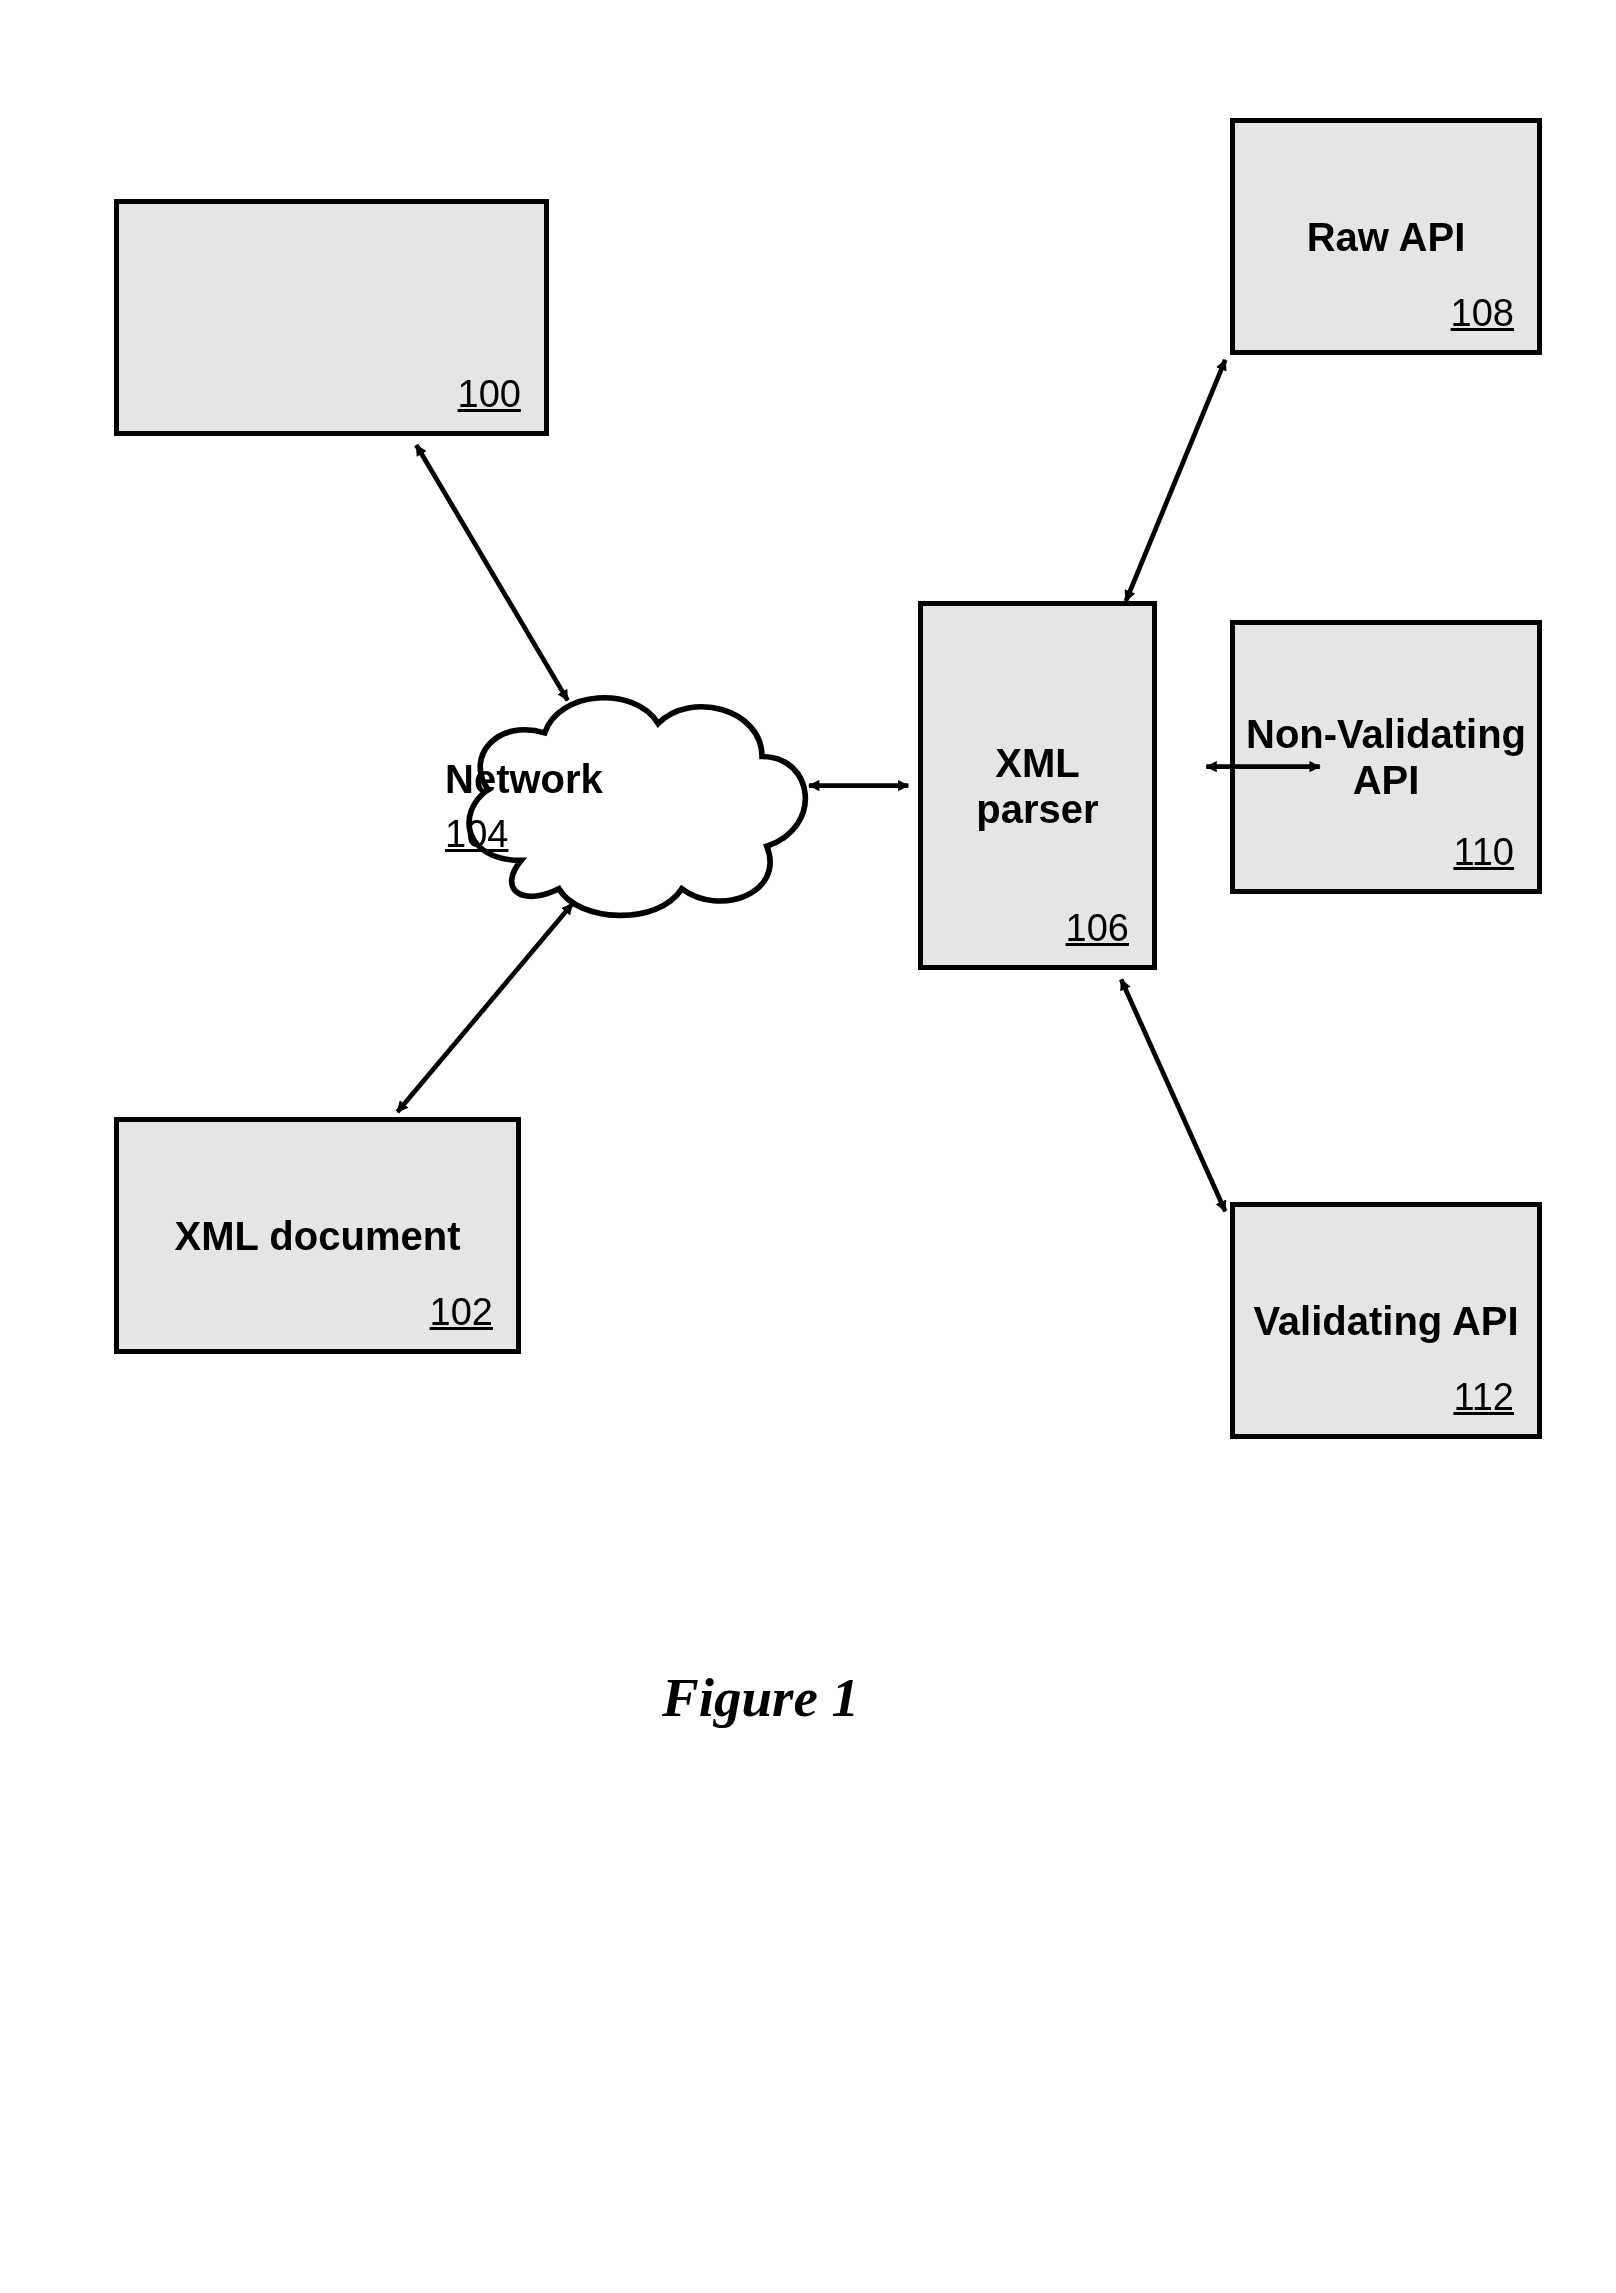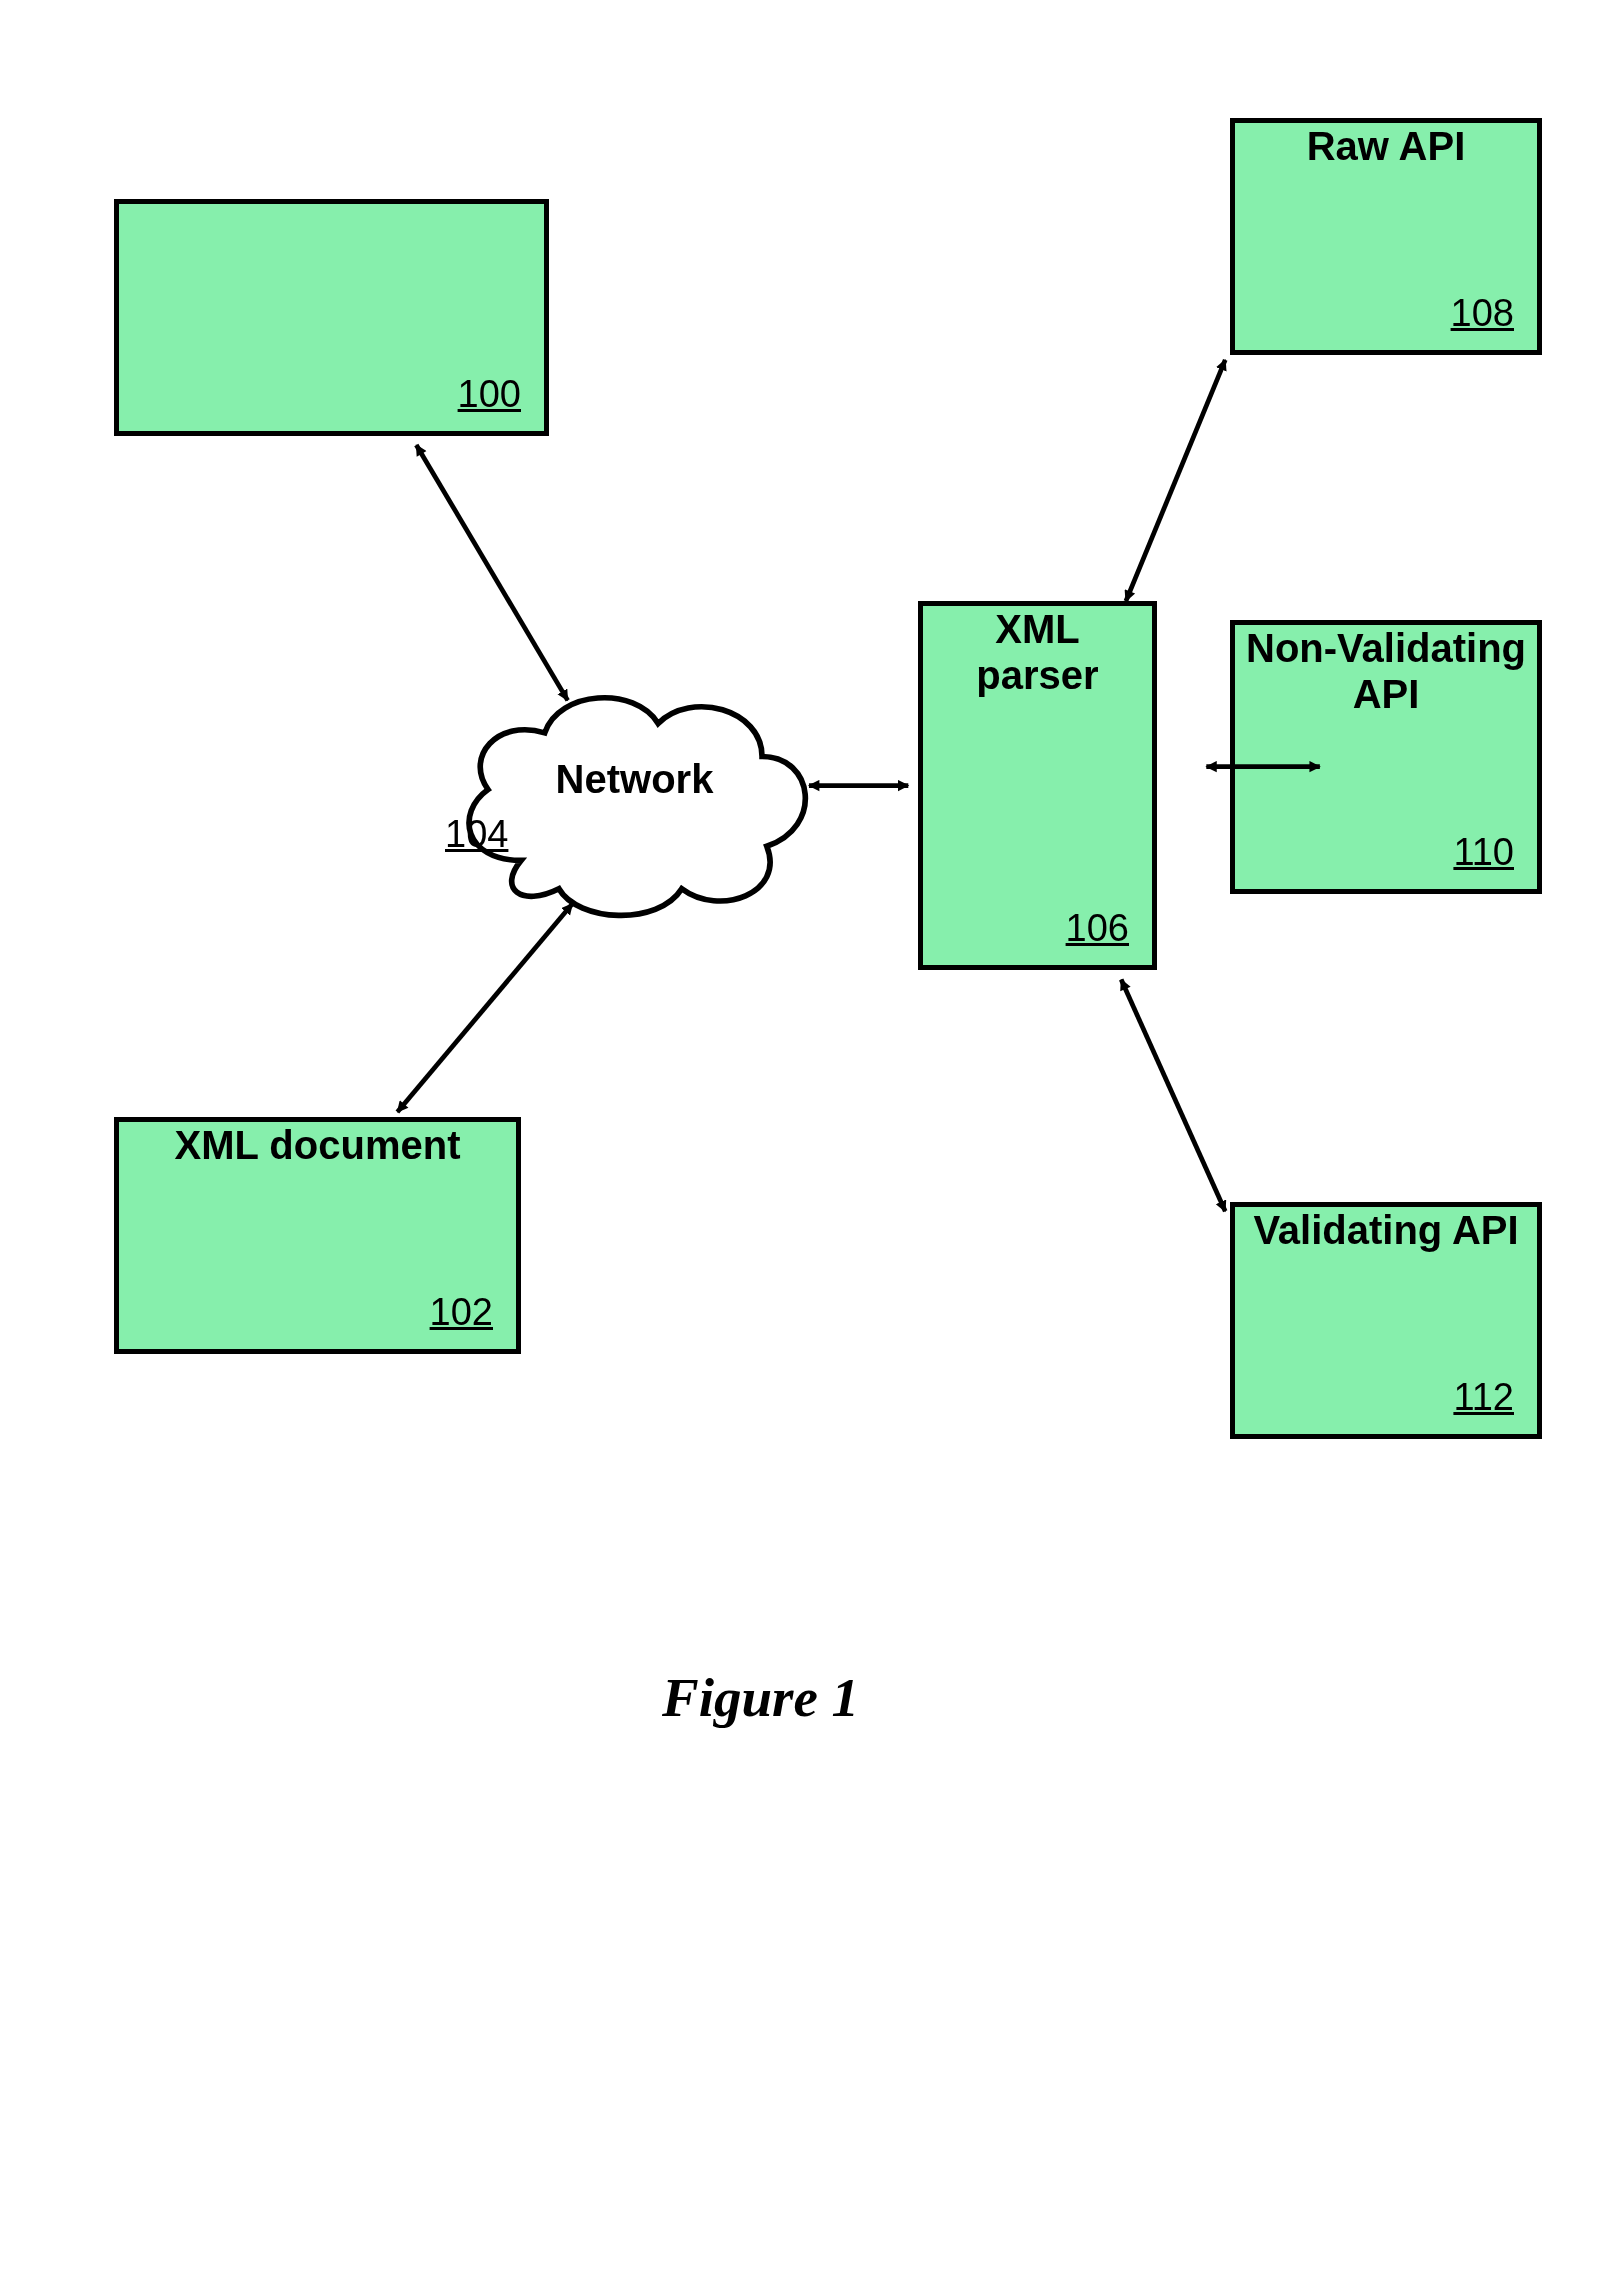--- a/index.html
+++ b/index.html
@@ -14,22 +14,23 @@
     height: 2293px;
     background: #fff;
   }
   .box {
     position: absolute;
     border: 5.7px solid #000;
     box-sizing: border-box;
     display: flex;
     flex-direction: column;
     align-items: center;
+    justify-content: center;
     text-align: center;
-    background: #86efac;
+    background: #e5e5e5;
   }
   .box .label {
     font-size: 40px;
     font-weight: 700;
     line-height: 1.15;
     padding: 0 9.5px;
   }
   .ref-br {
     position: absolute;
     right: 23px;
@@ -39,21 +40,20 @@
     margin-top: 14px;
   }
   .cloud {
     position: absolute;
   }
   .cloud .cloud-label {
     position: absolute;
     top: 95px;
     left: 0;
     width: 100%;
-    text-align: center;
     font-size: 40px;
     font-weight: 700;
   }
   .cloud .cloud-ref {
     position: absolute;
     top: 151px;
     left: 0;
     width: 100%;
     font-size: 38px;
     text-decoration: underline;

